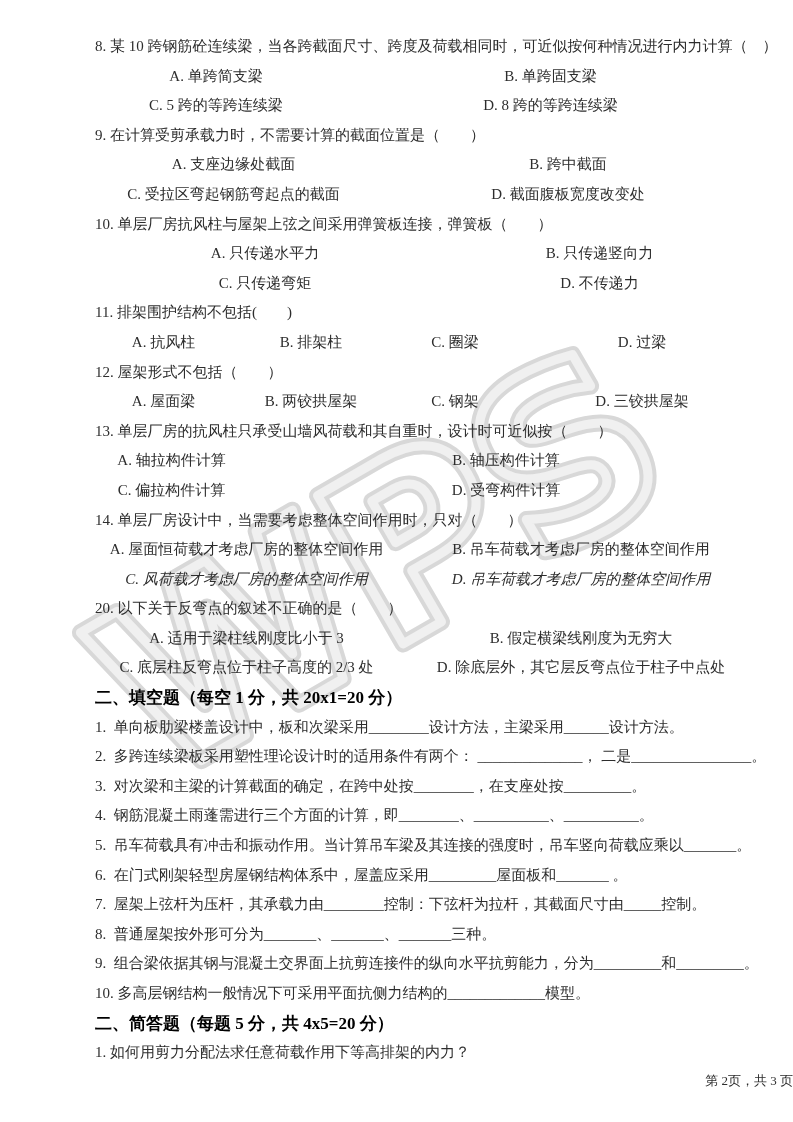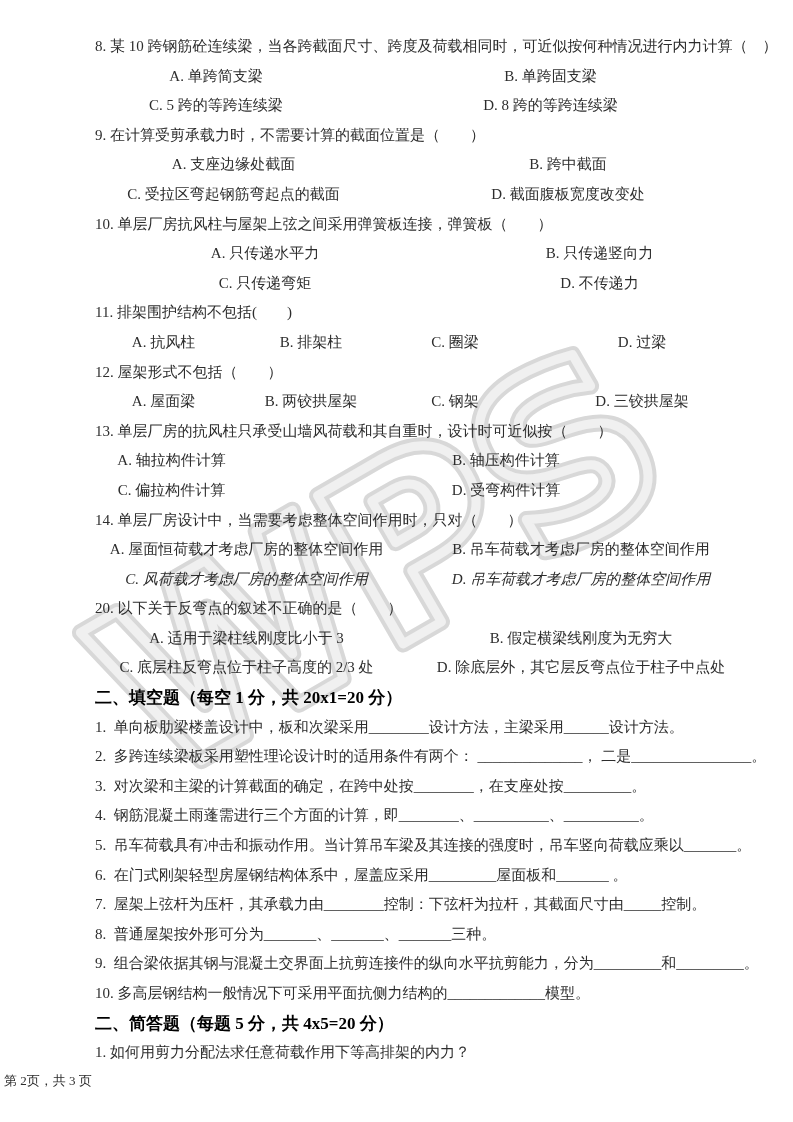--- a/index.html
+++ b/index.html
@@ -33,21 +33,21 @@
   }
   .opt-row{display:grid;}
   .opt{white-space:pre;text-align:center;}
   .sec-title{
     margin:0;height:29.6px;line-height:29.6px;
     font-size:17px;font-weight:bold;color:#000000;
     white-space:pre;
   }
   .page-footer{
     position:absolute;z-index:1;left:4px;right:0;top:1072px;
-    text-align:left;font-size:13px;color:#2d2d2d;
+    text-align:right;font-size:13px;color:#2d2d2d;
   }
 </style>
 </head>
 <body>
 
 <div class="page">
 
   <div class="watermark">
     <svg width="793" height="1122" viewBox="0 0 793 1122">
       <g transform="translate(380,565) rotate(-30)">

